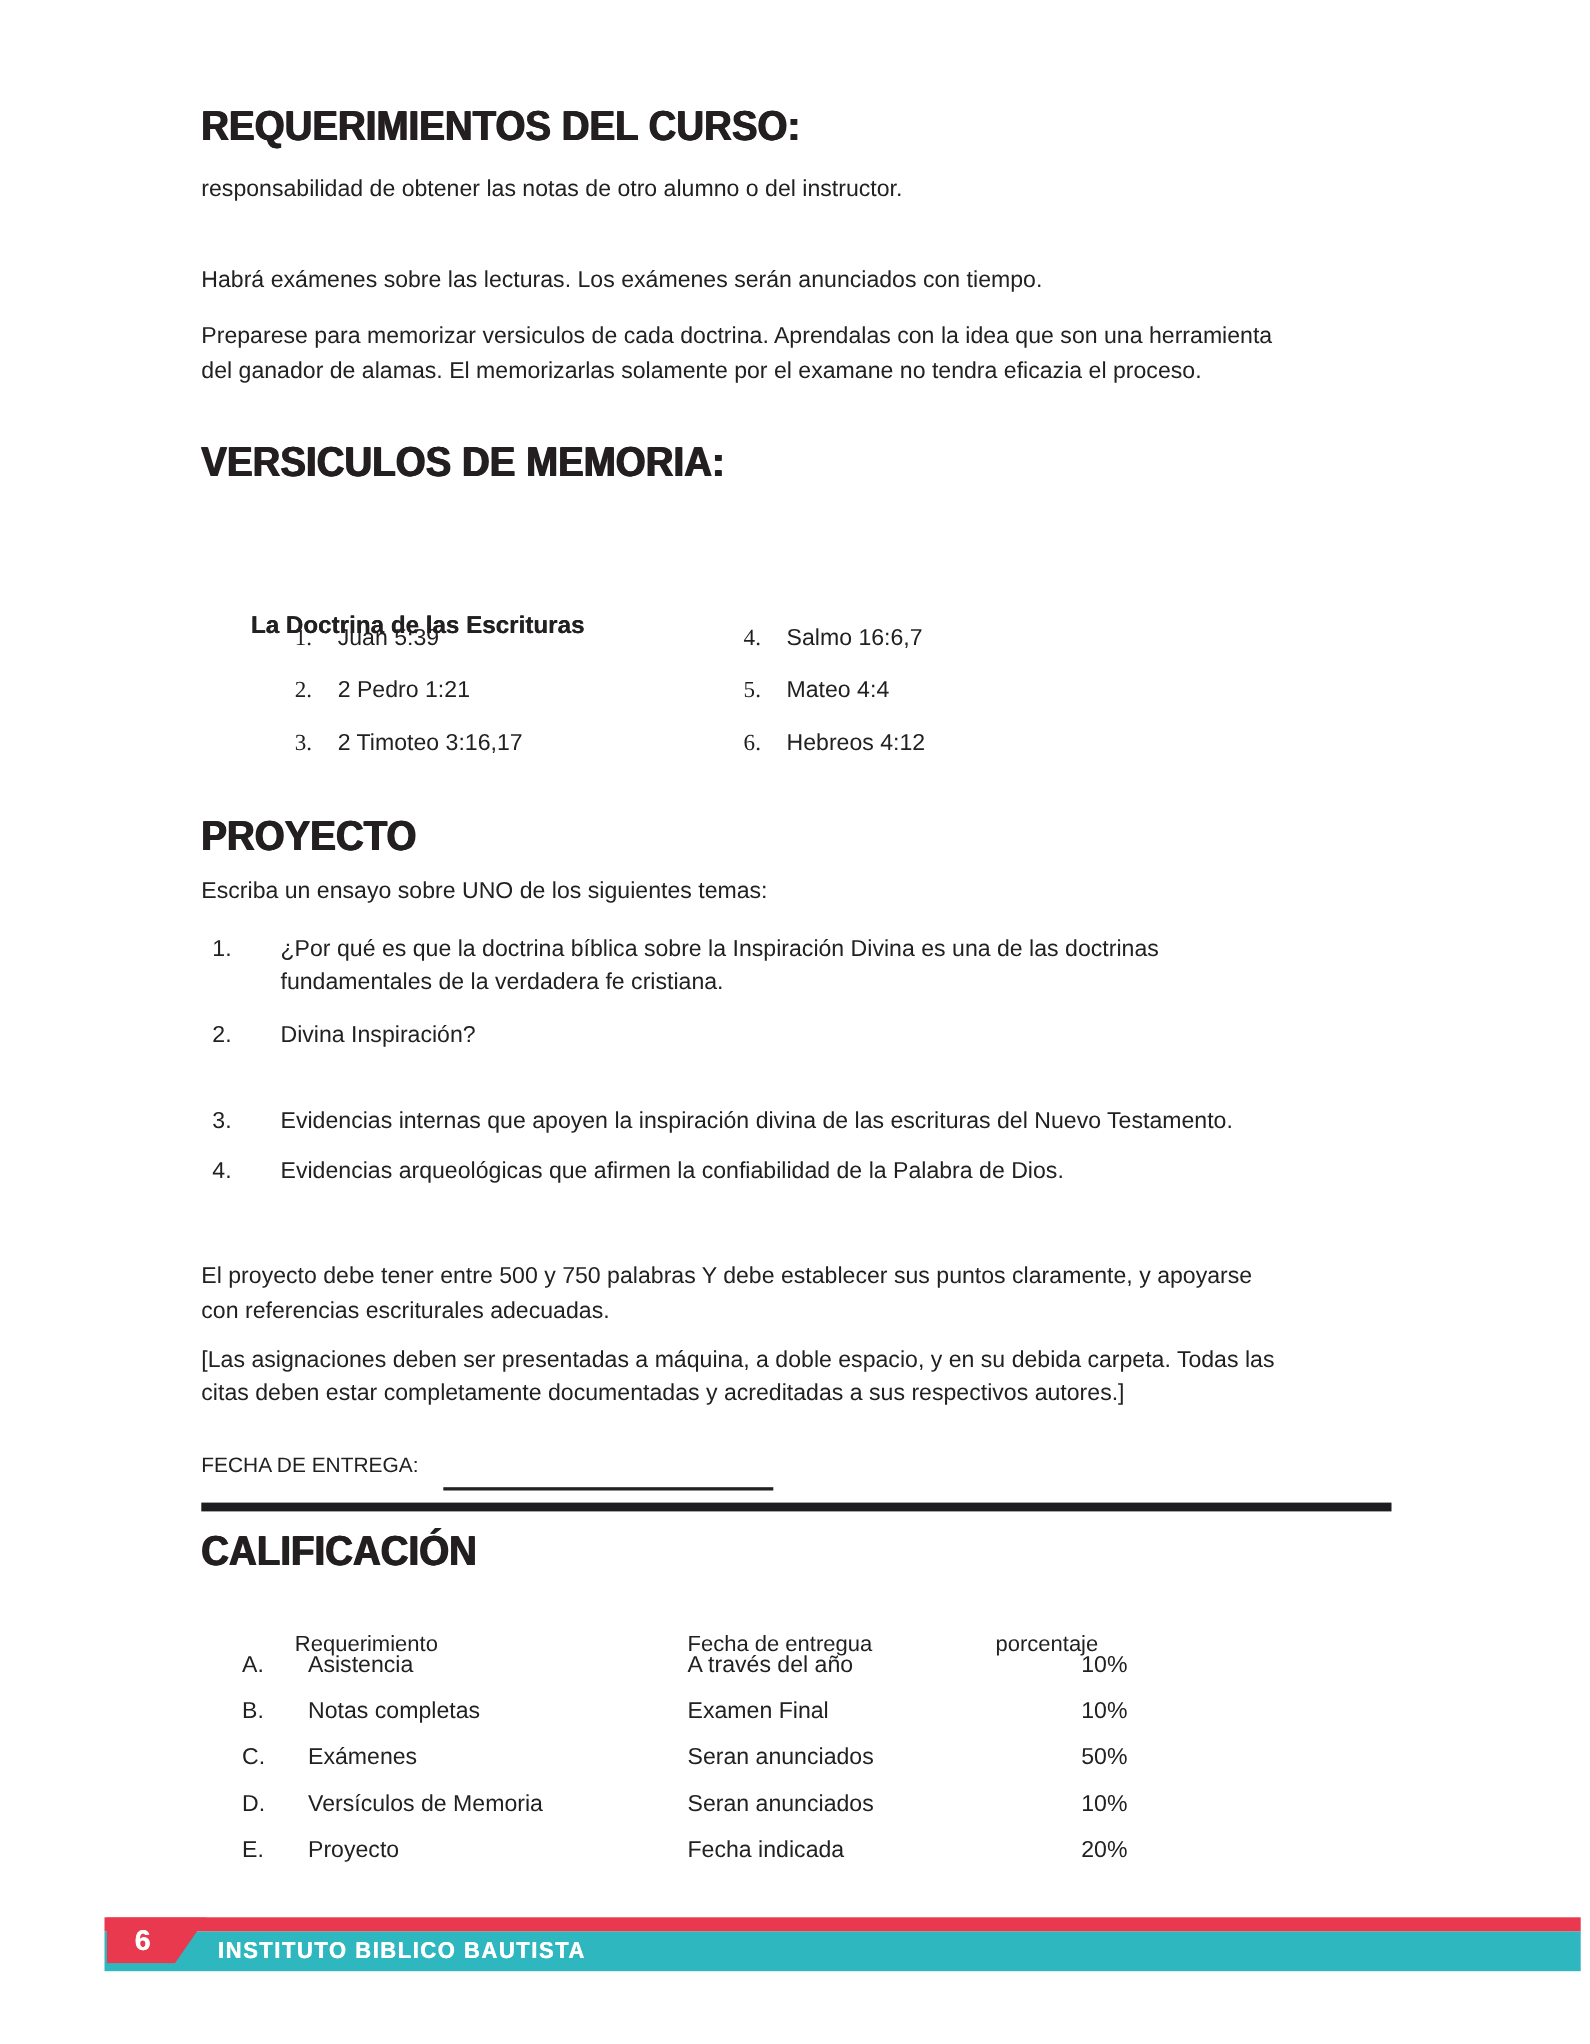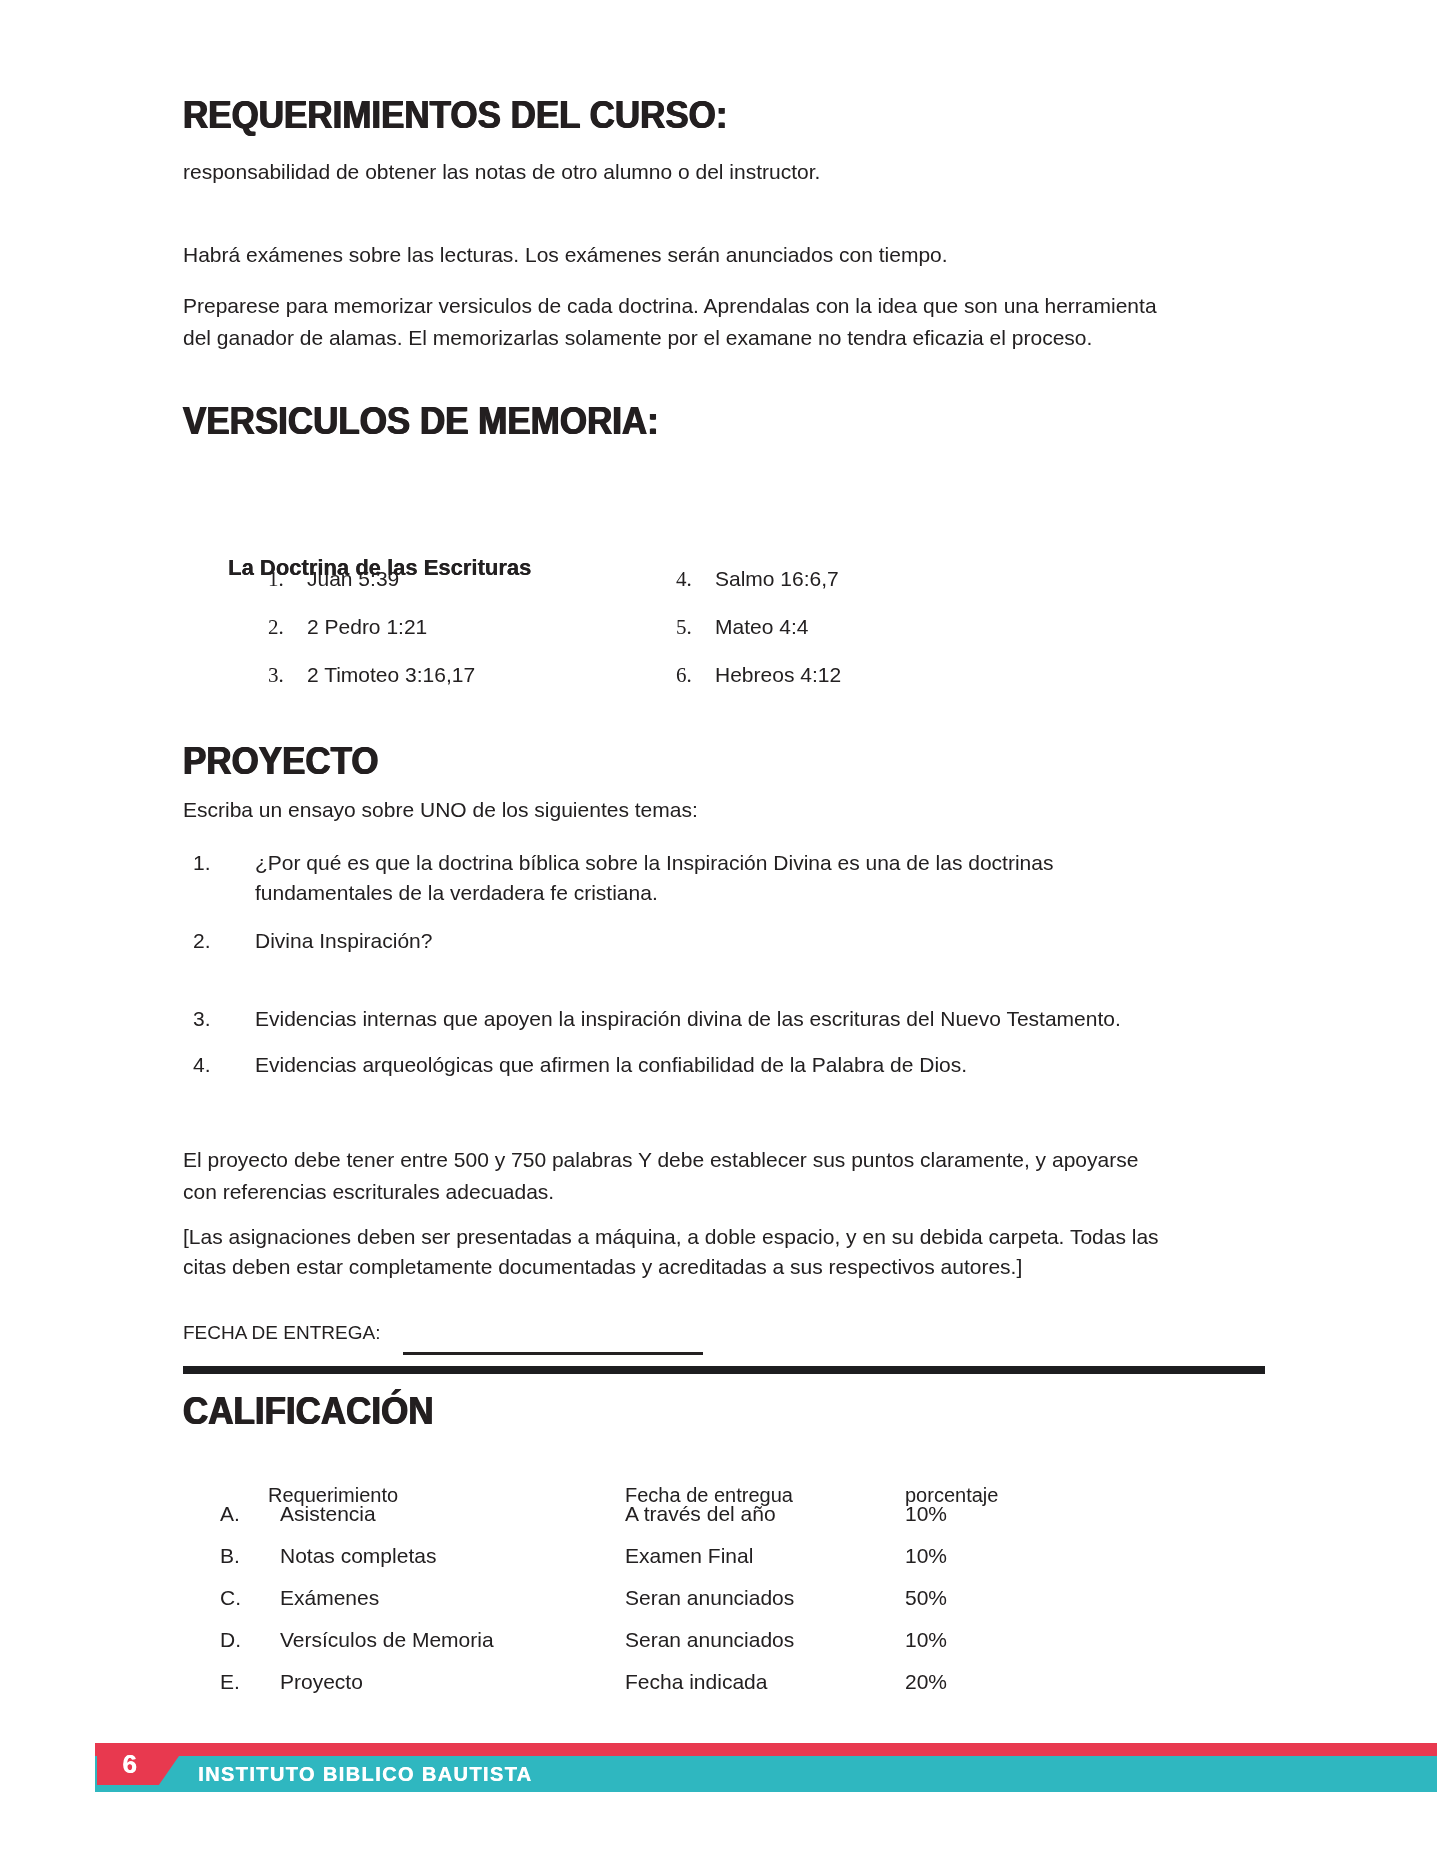--- a/index.html
+++ b/index.html
@@ -42,21 +42,21 @@
 
   .fecha{position:absolute;left:183px;top:1322px;font-size:19px;white-space:nowrap;}
   .fecha-line{position:absolute;left:403px;top:1352px;width:300px;height:3px;background:#232021;}
   .rule{position:absolute;left:183px;top:1366px;width:1082px;height:8px;background:#1d1d1f;}
 
   .gcol{position:absolute;top:1474px;font-size:20px;white-space:nowrap;margin-top:10px;}
   .grow{position:absolute;left:220px;height:28px;font-size:21px;white-space:nowrap;}
   .gletter{position:absolute;left:0;}
   .greq{position:absolute;left:60px;}
   .gdue{position:absolute;left:387px;margin-left:18px;}
-  .gpct{position:absolute;left:685px;width:120px;text-align:left;}
+  .gpct{position:absolute;left:685px;width:120px;text-align:right;}
 
   
   .footer-redstripe{position:absolute;left:95px;right:8px;top:1743px;height:13px;}
   .footer-tealbar{position:absolute;left:95px;right:8px;top:1756px;height:36px;}
   .footer-badge{
     position:absolute;left:97px;top:1743px;width:91px;height:42px;
     clip-path:polygon(0 0,100% 0,68% 100%,0 100%);
     display:flex;align-items:center;justify-content:center;
     padding-right:26px;box-sizing:border-box;
     color:#ffffff;font-size:26px;font-weight:bold;

